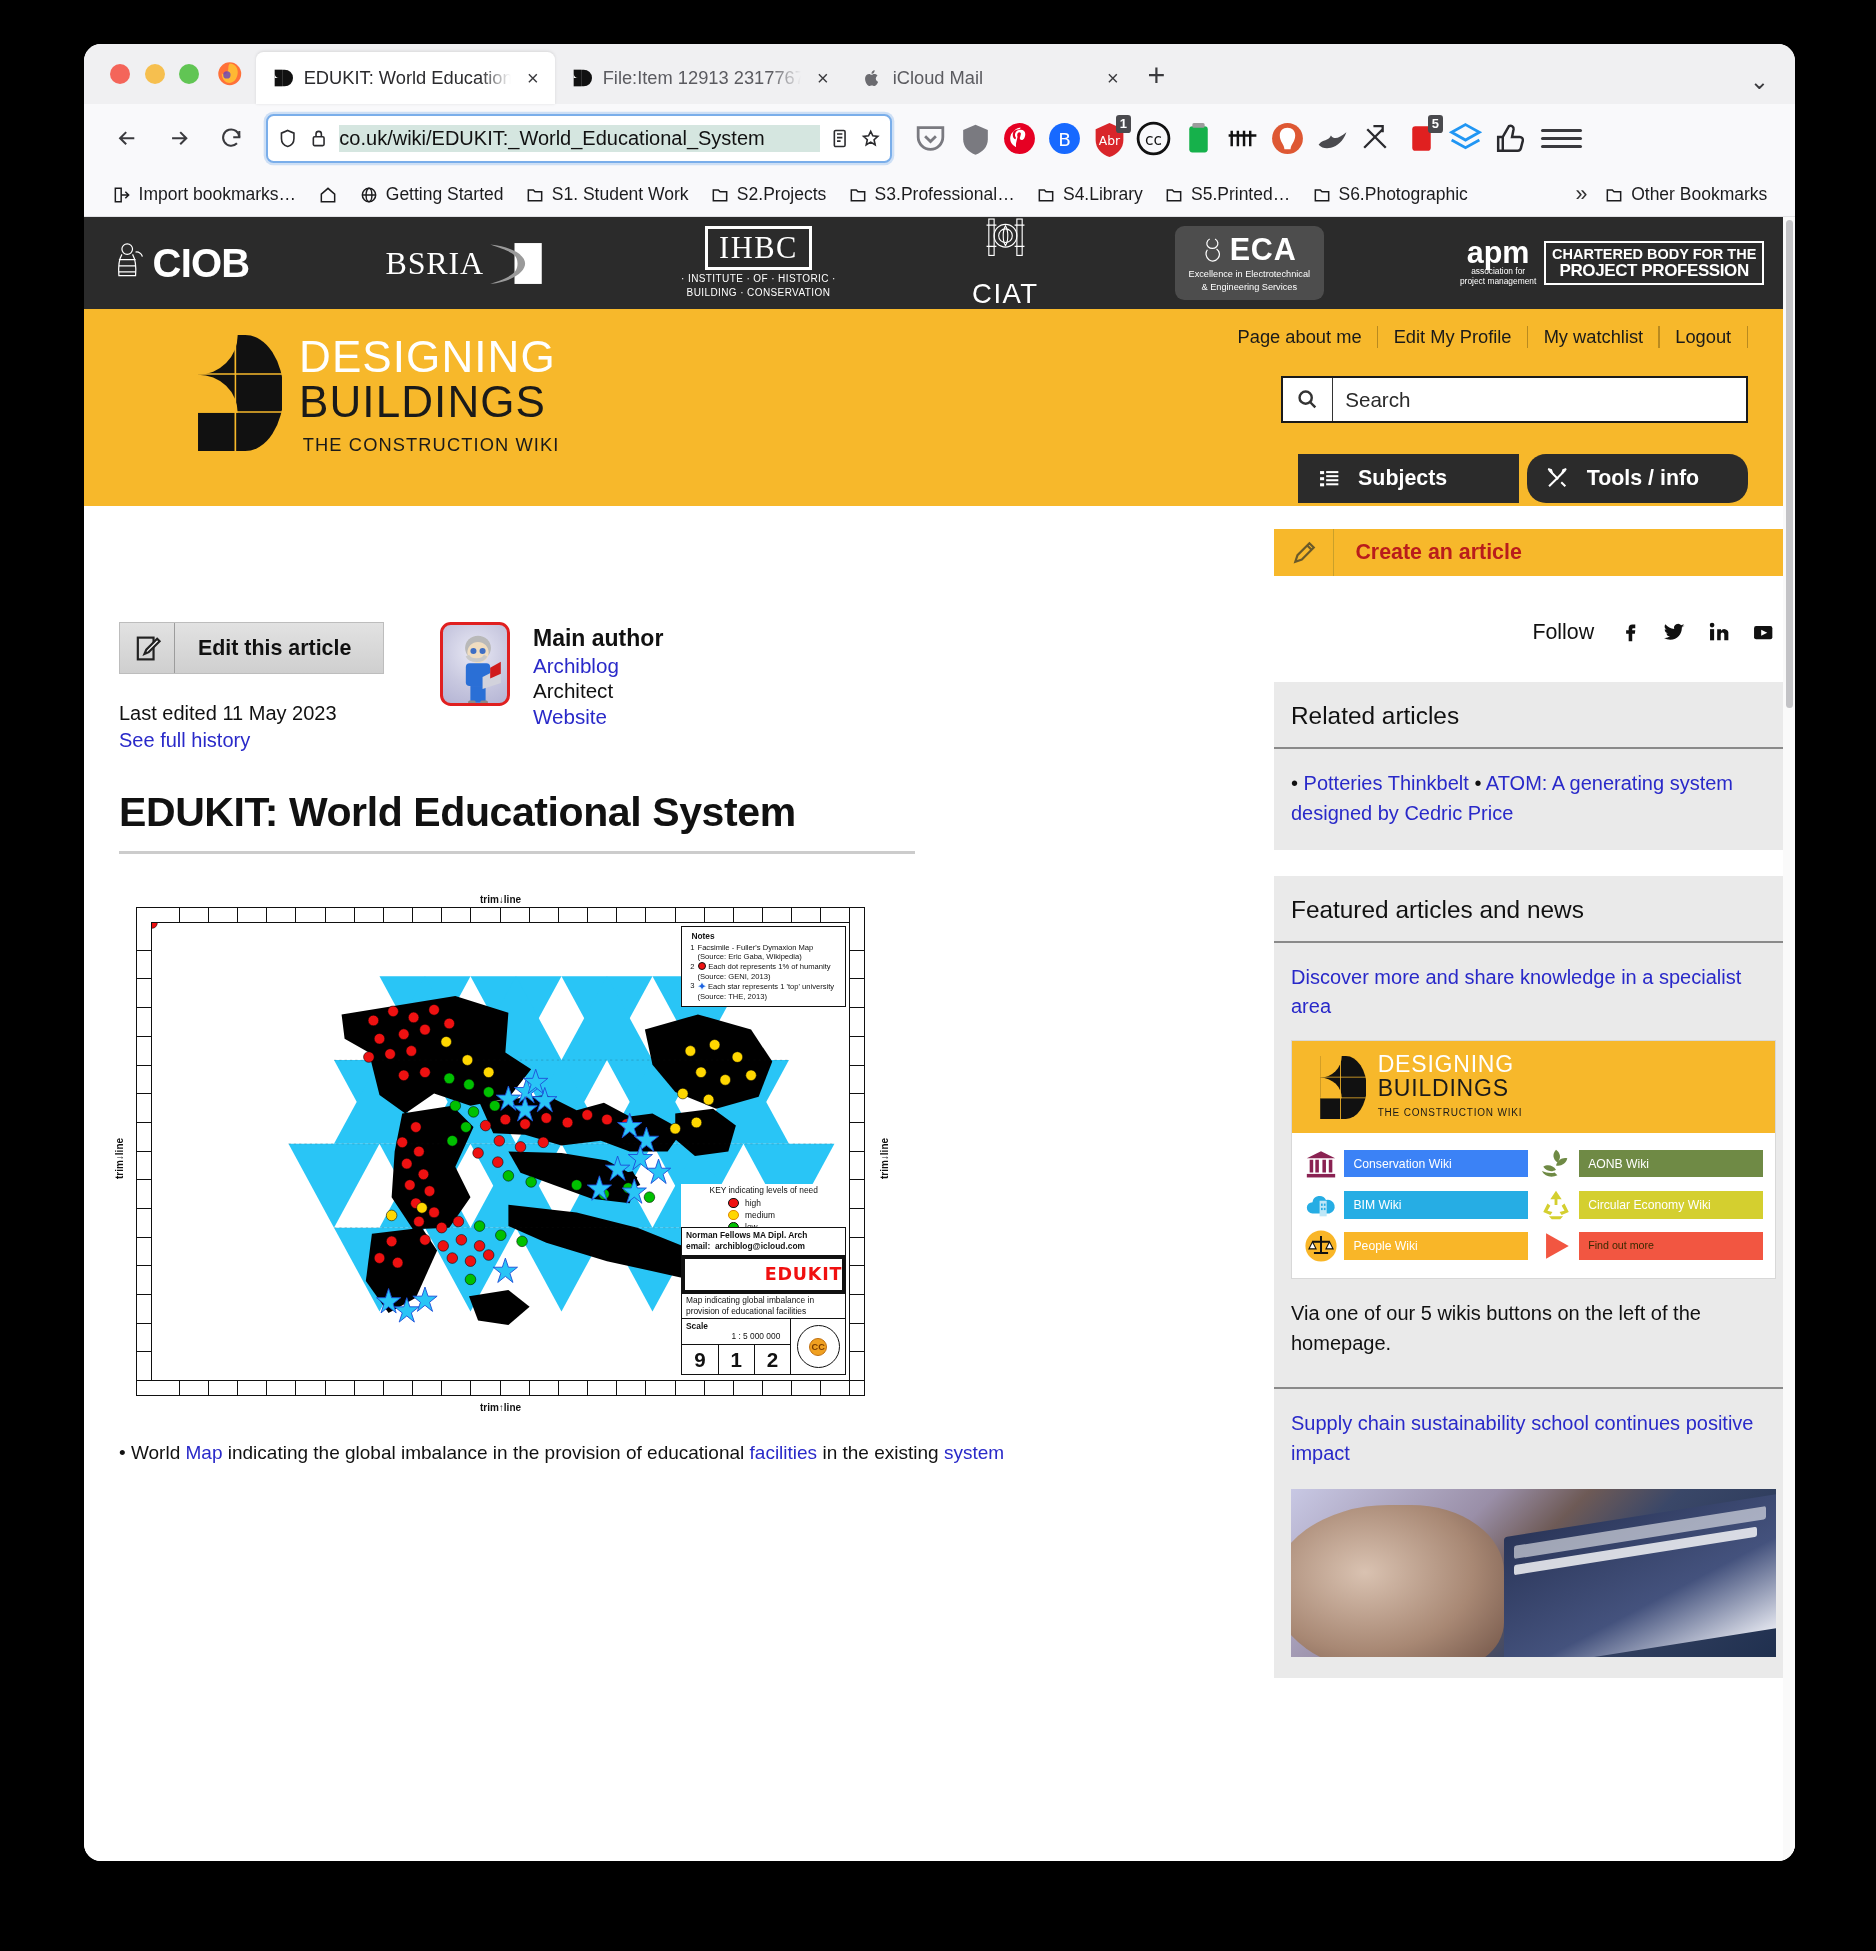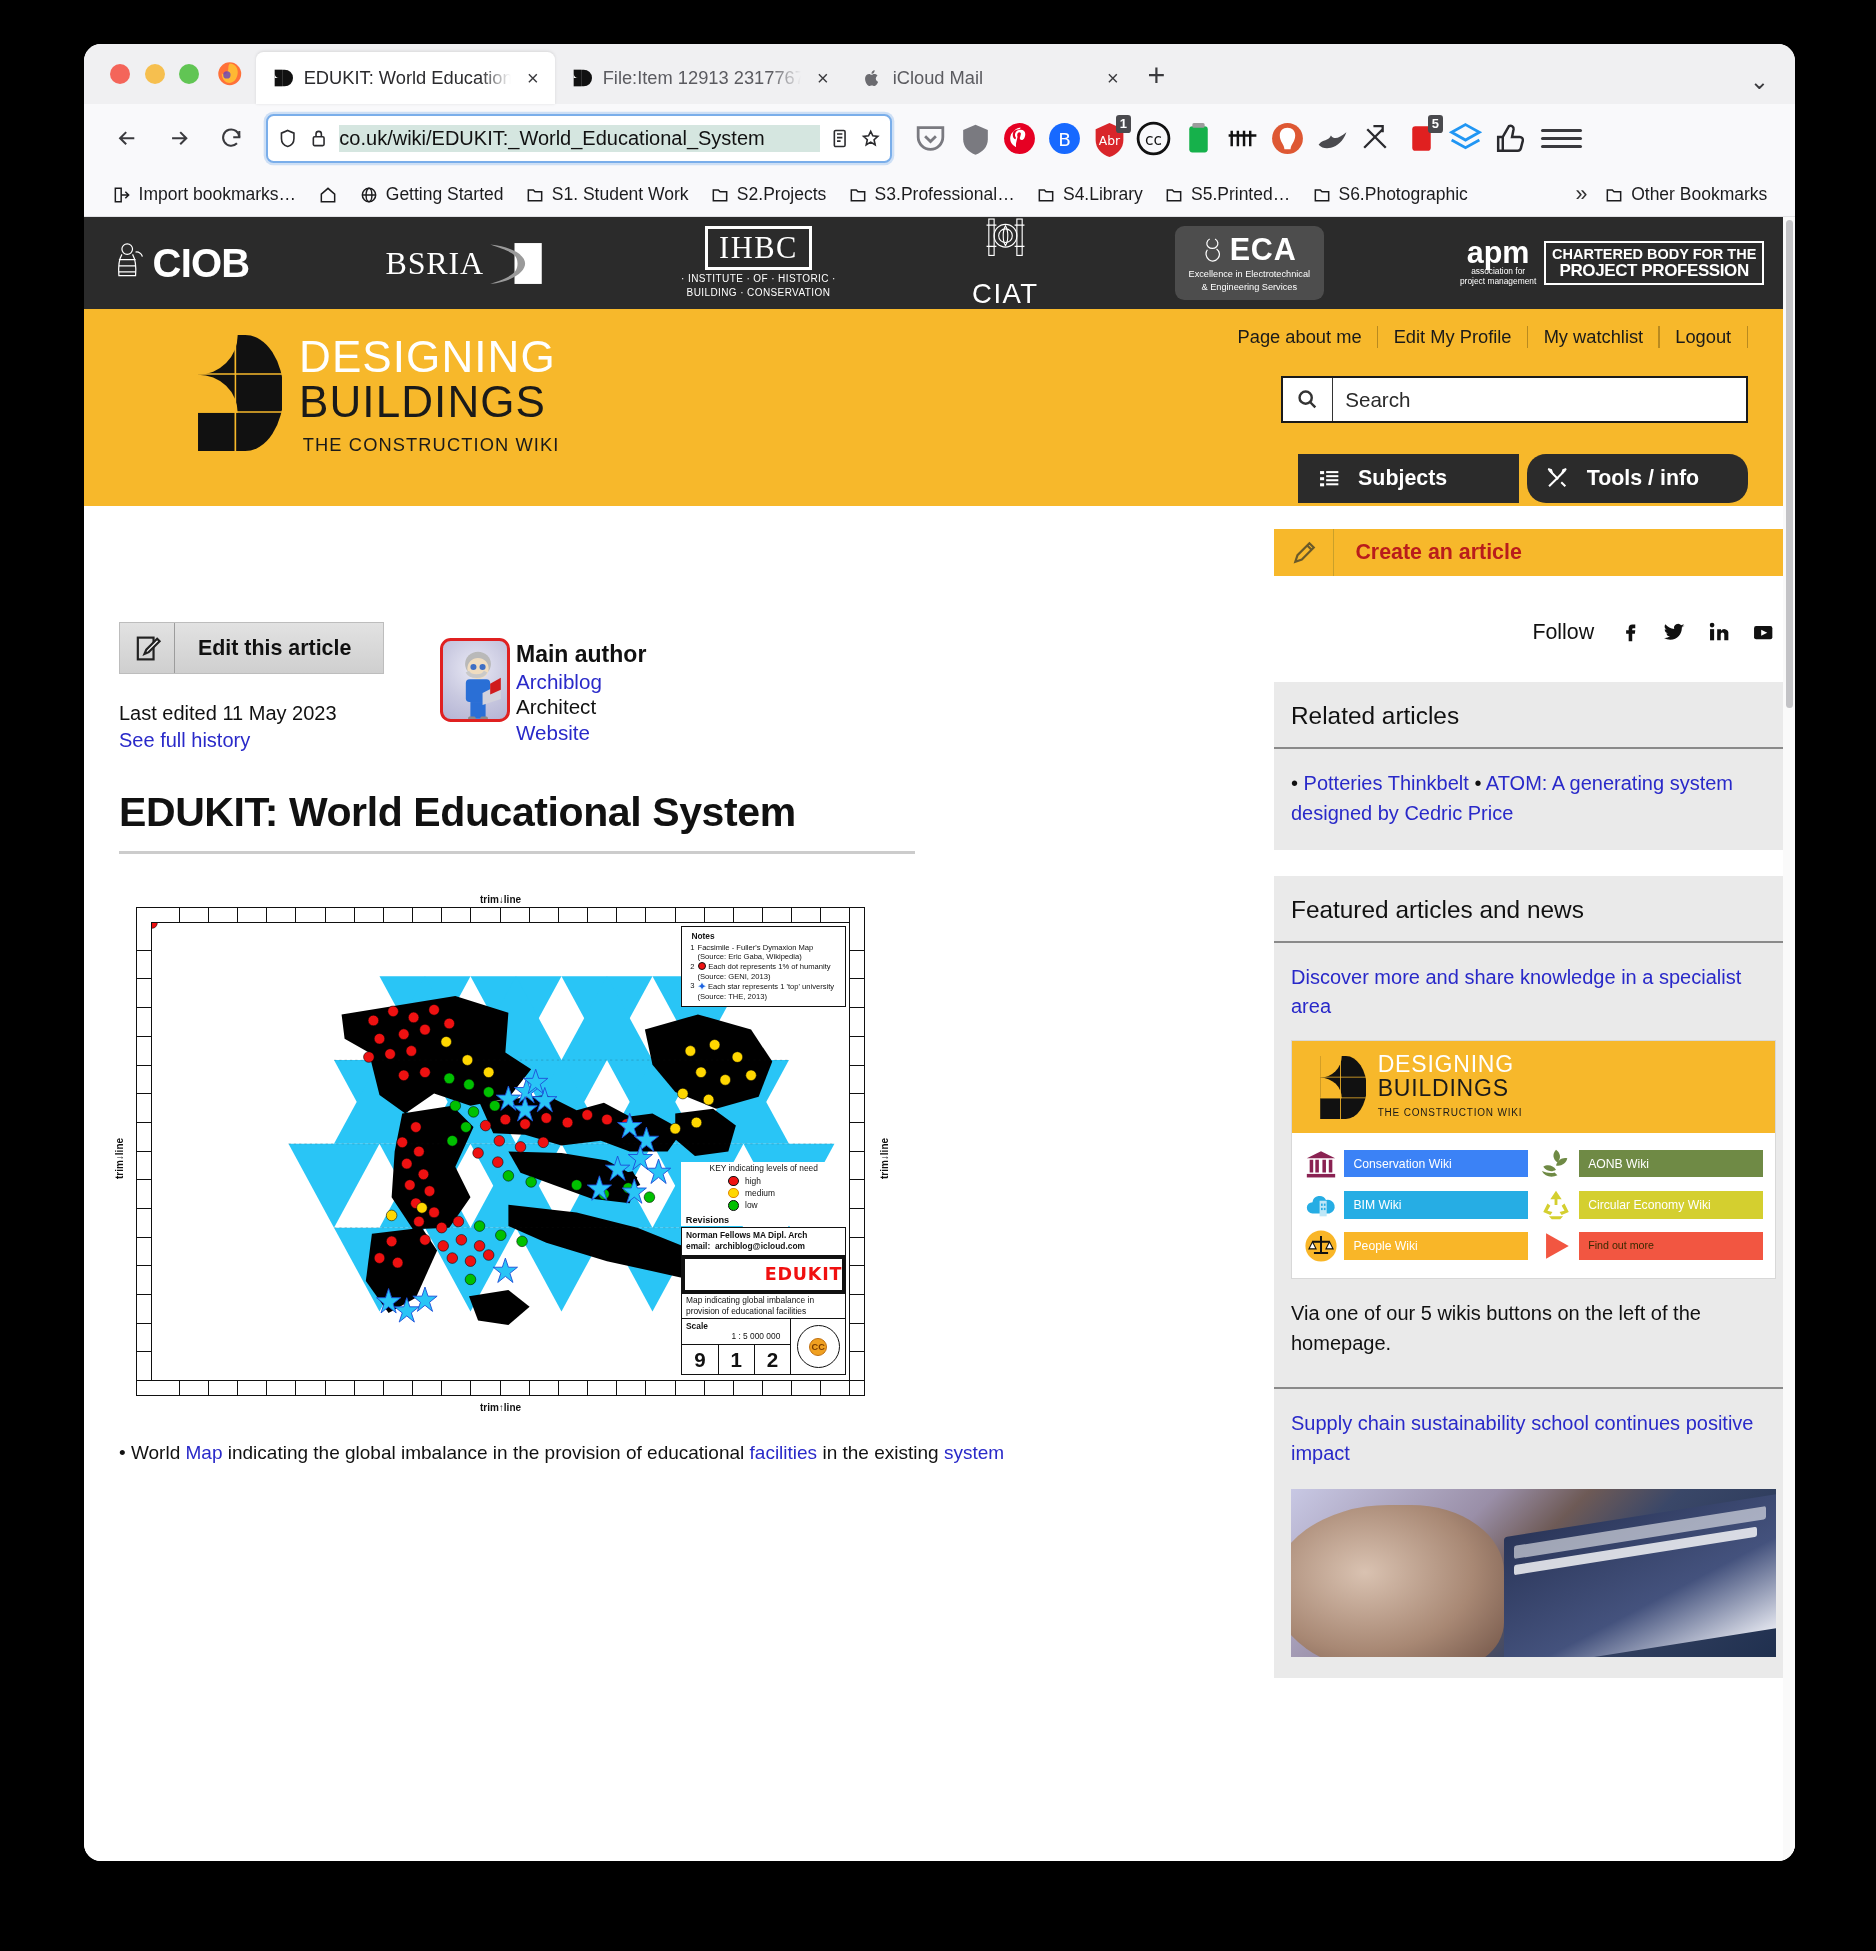--- a/index.html
+++ b/index.html
@@ -321,21 +321,21 @@
     width: 55px; height: 100%;
     display: flex; align-items: center; justify-content: center;
     border-right: 0.8px solid #9c9c9c;
   }
   .edit-btn .eb-icon svg { width: 29px; height: 29px; }
   .edit-btn .eb-label { font-size: 21.4px; font-weight: bold; padding-left: 23px; color: #111; }
 
   .lastedit { font-size: 20px; color: #111; margin-top: 27.5px; }
   .seefull { font-size: 20px; color: #2929c9; margin-top: 4.6px; display: inline-block; text-decoration: none; }
 
-  .author-block { display: flex; gap: 6px; margin-top: 16px; }
+  .author-block { display: flex; gap: 23px; }
   .avatar {
     width: 70px; height: 84px;
     border: 3.8px solid #e02020;
     border-radius: 10.7px;
     background: radial-gradient(circle at 50% 35%, #e9e9f5 0%, #c9c9e0 55%, #b4b4d4 100%);
     position: relative;
     overflow: hidden;
     flex: 0 0 70px;
   }
   .author-info { padding-top: 3.1px; }
@@ -404,21 +404,21 @@
     display: inline-block; vertical-align: -1.5px; margin-right: 2.3px;
   }
   .mini-star {
     color: #1e5fe0; font-size: 10.7px; line-height: 1;
     display: inline-block; vertical-align: -1.5px; margin-right: 1.5px;
     text-shadow: 0 0 1.5px #7fd4ff;
   }
 
   .key-box {
     position: absolute;
-    right: 3.1px; bottom: 154px;
+    right: 3.1px; bottom: 132px;
     width: 165px;
     font-size: 8.4px;
     color: #111;
     z-index: 5;
     background: #fff;
     padding: 1.5px 3.1px;
   }
   .key-title { text-align: center; margin-bottom: 1.5px; }
   .key-row { display: flex; align-items: center; gap: 6.1px; padding-left: 44px; line-height: 1.45; }
   .key-swatch { width: 10.7px; height: 10.7px; border-radius: 50%; border: 0.8px solid #111; flex: 0 0 10.7px; }

